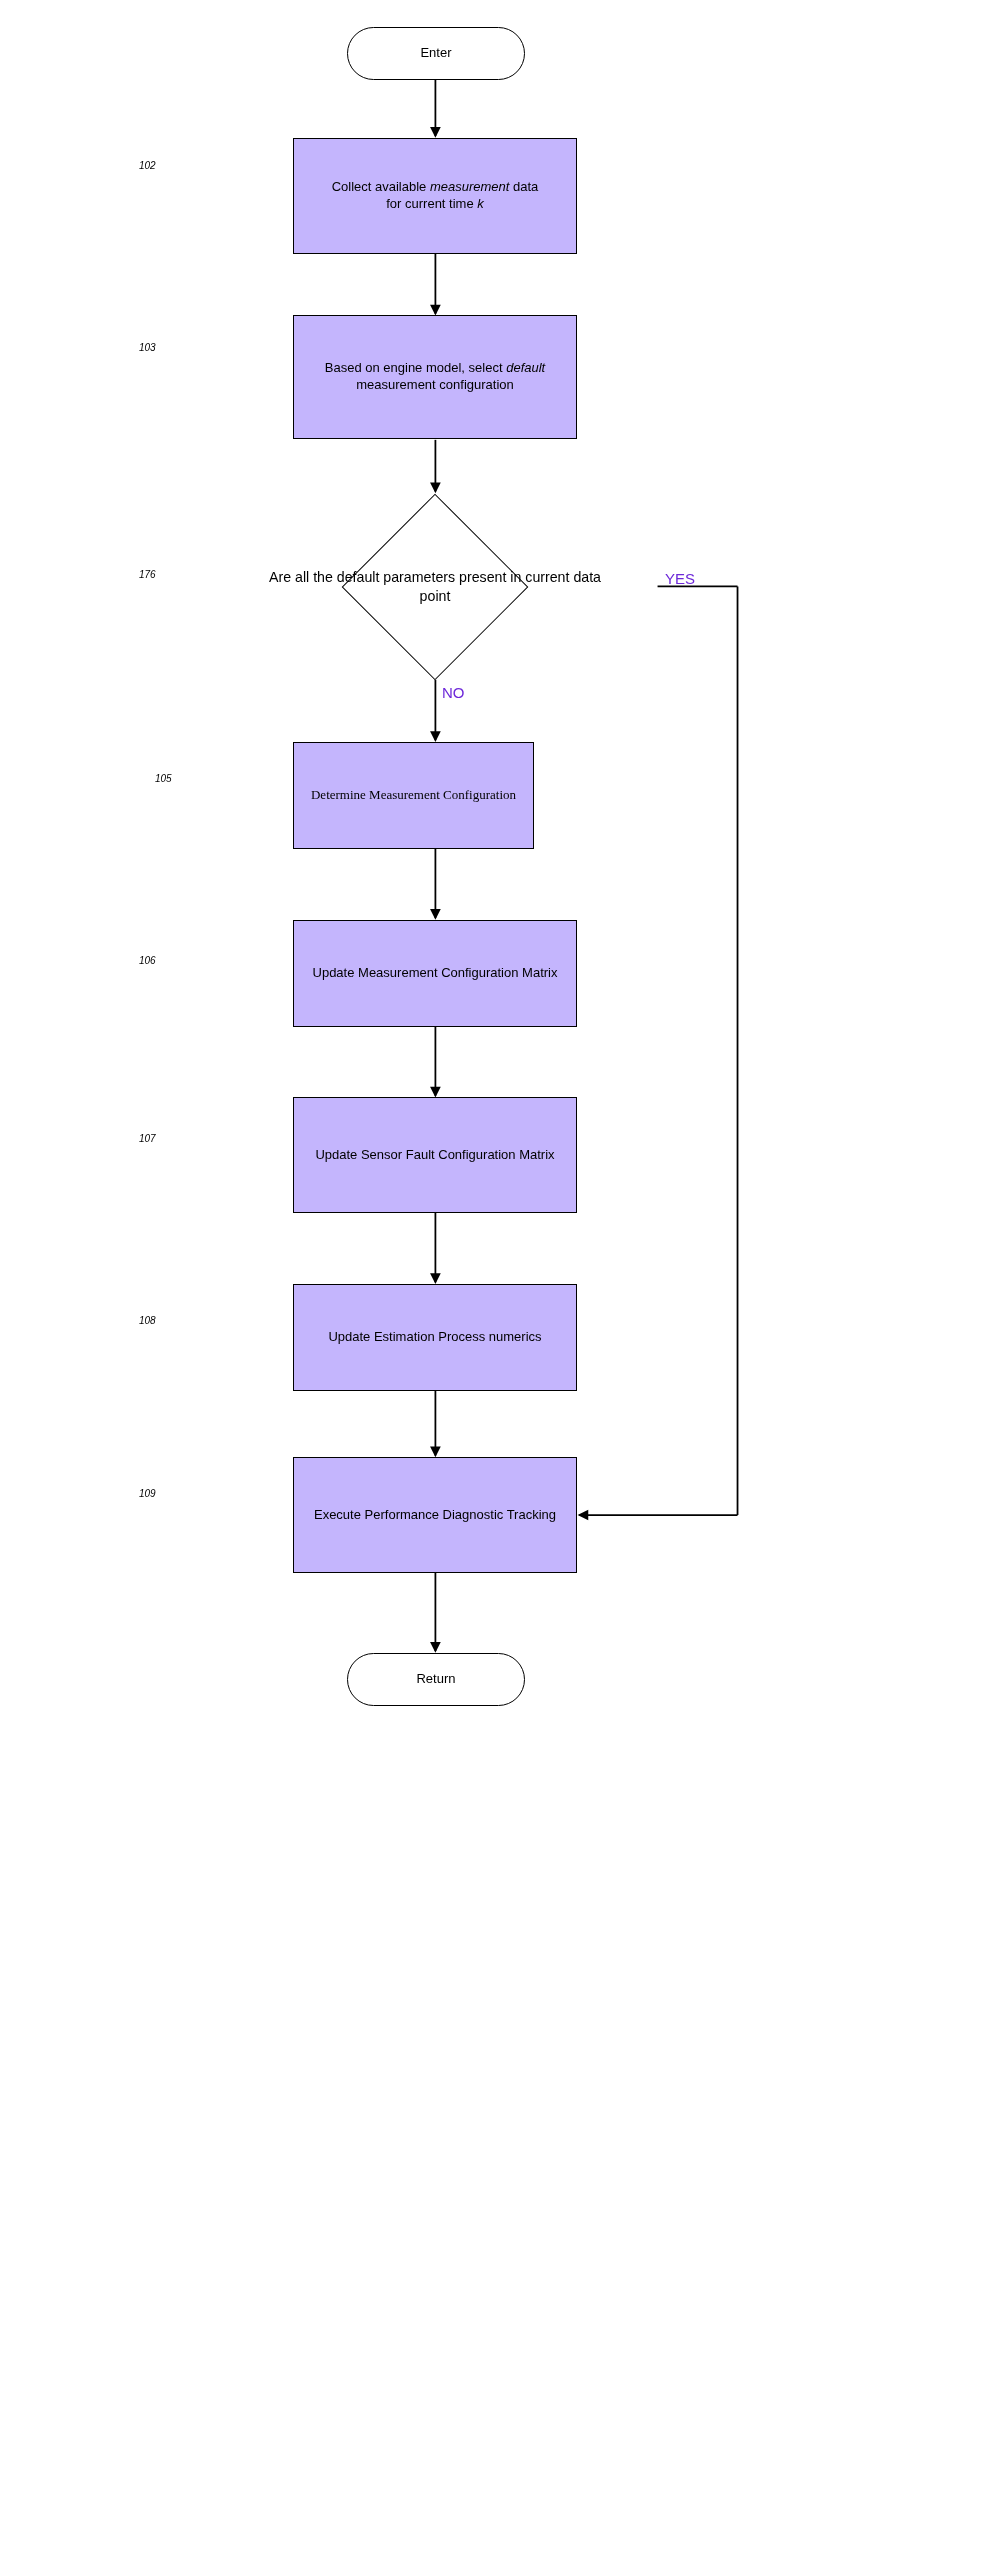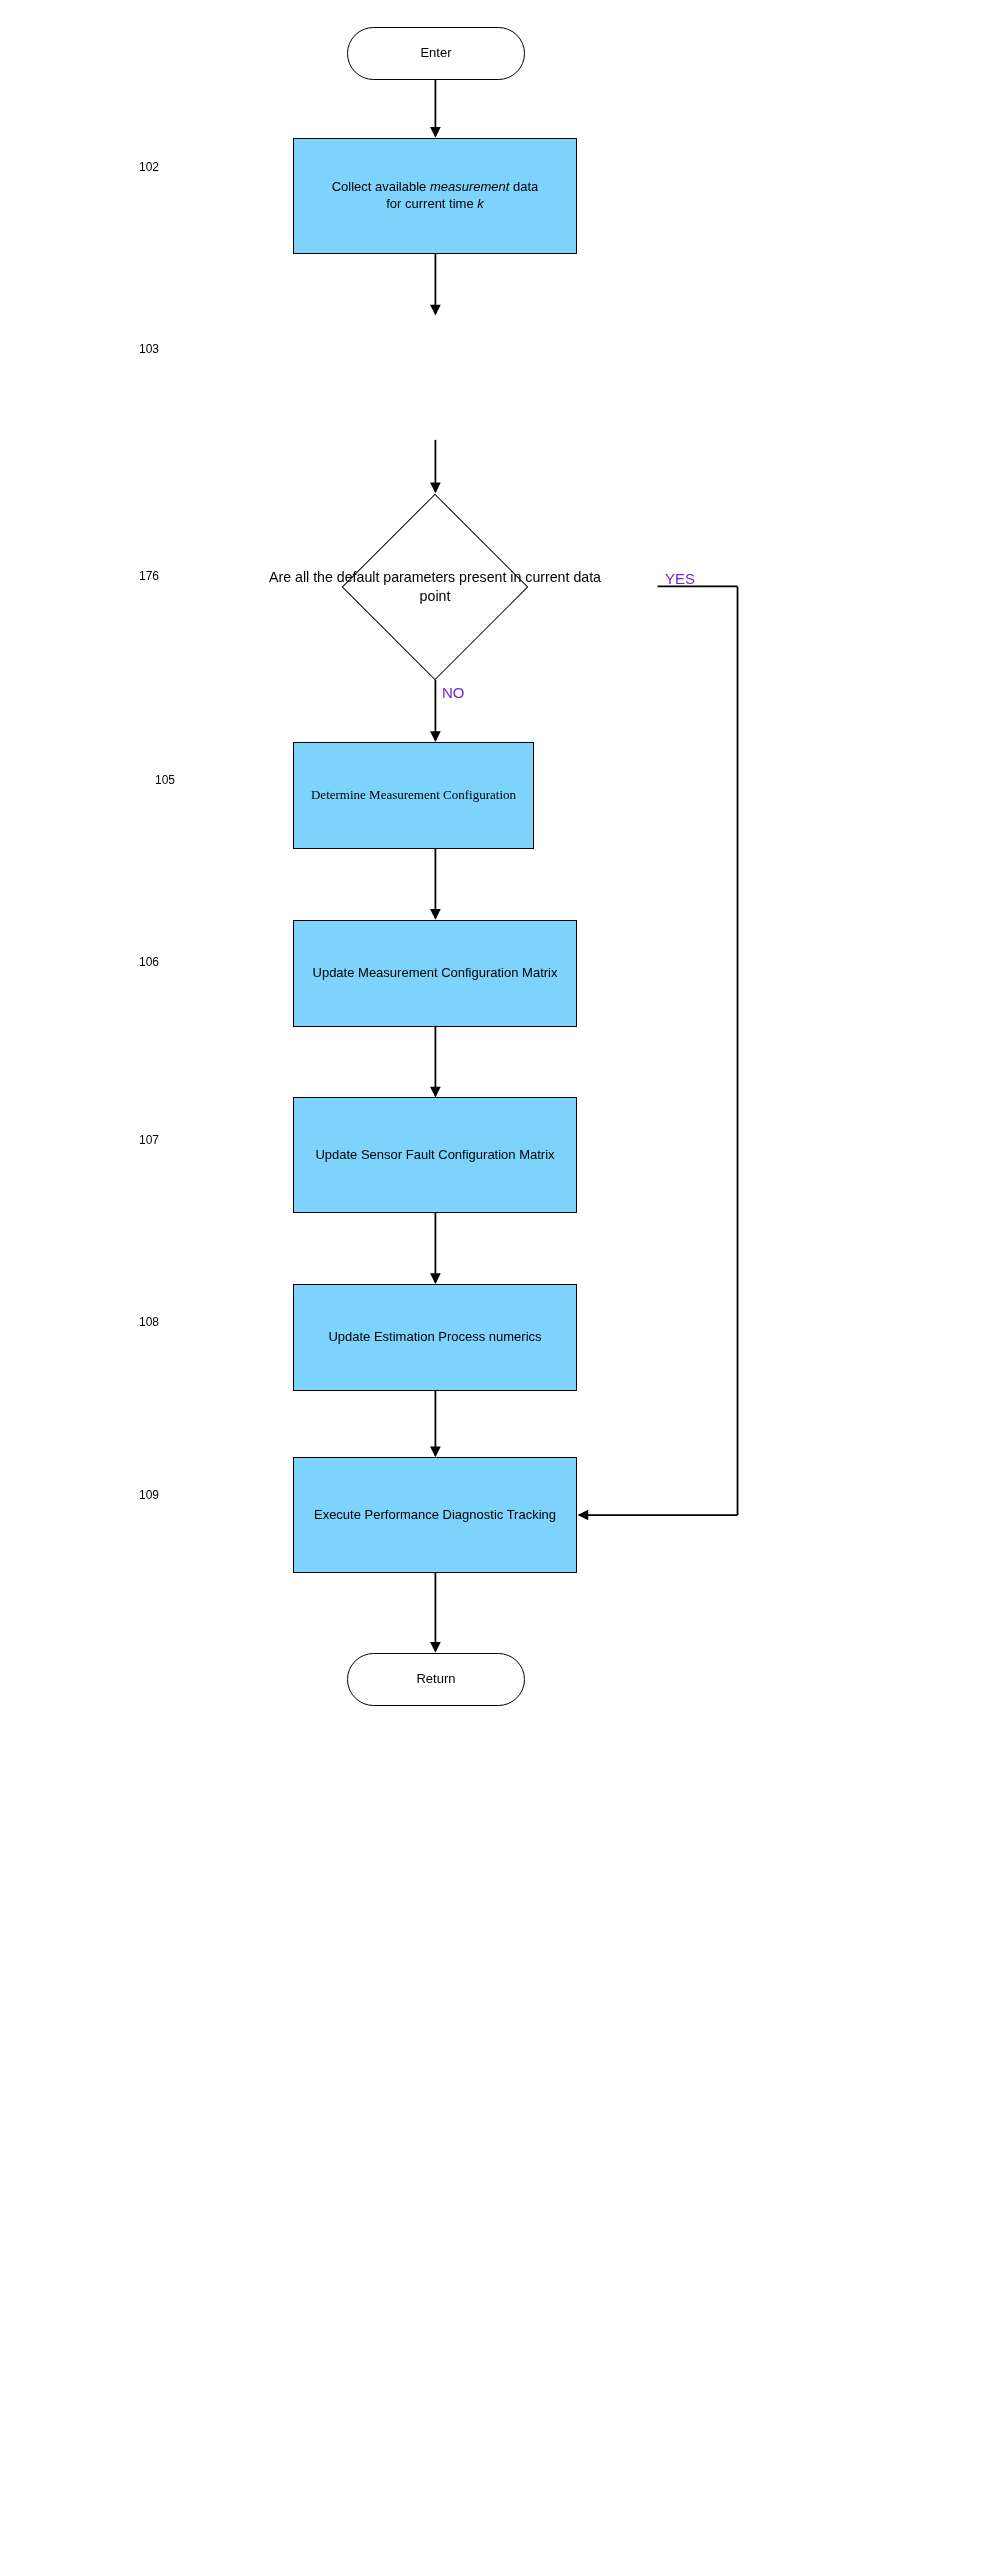--- a/index.html
+++ b/index.html
@@ -30,28 +30,29 @@
     }
 
     .rounded-rect {
       border: 1.8px solid #000;
       border-radius: 36px;
       background: #fff;
     }
 
     .rectangle {
       border: 1.8px solid #000;
-      background: #7dd3fc;
+      background: #c4b5fd;
     }
 
     
     .label-num {
       position: absolute;
-      font-size: 12px;
+      font-size: 10px;
       color: #000;
+      font-style: italic;
     }
 
     
     .arrows-svg {
       position: absolute;
       top: 0;
       left: 0;
       width: 989px;
       height: 2576px;
       pointer-events: none;
@@ -110,20 +111,23 @@
   </div>
 
   <div class="label-num" style="left:139px; top:160px;">102</div>
 
   <div class="node rectangle" style="left:293px; top:138px; width:284px; height:116px; padding:9px;">
     <span>Collect available <em>measurement</em> data<br>for current time <em>k</em></span>
   </div>
 
   <div class="label-num" style="left:139px; top:342px;">103</div>
 
+  <div class="node rectangle" style="left:293px; top:315px; width:284px; height:124px; padding:9px;">
+    <span>Based on engine model, select <em>default</em> measurement configuration</span>
+  </div>
 
   <div class="label-num" style="left:139px; top:569px;">176</div>
 
   <div style="position:absolute; left:213px; top:493px; width:444px; height:187px; display:flex; align-items:center; justify-content:flex-start;">
 
     <div style="position:absolute; left:50%; top:50%; width:132px; height:132px;
                 border:1.8px solid #000; background:#fff;
                 transform:translate(-50%,-50%) rotate(45deg);"></div>
 
     <div style="position:relative; z-index:5; text-align:center; font-size:14.2px; line-height:1.3; padding:0 53px;">

